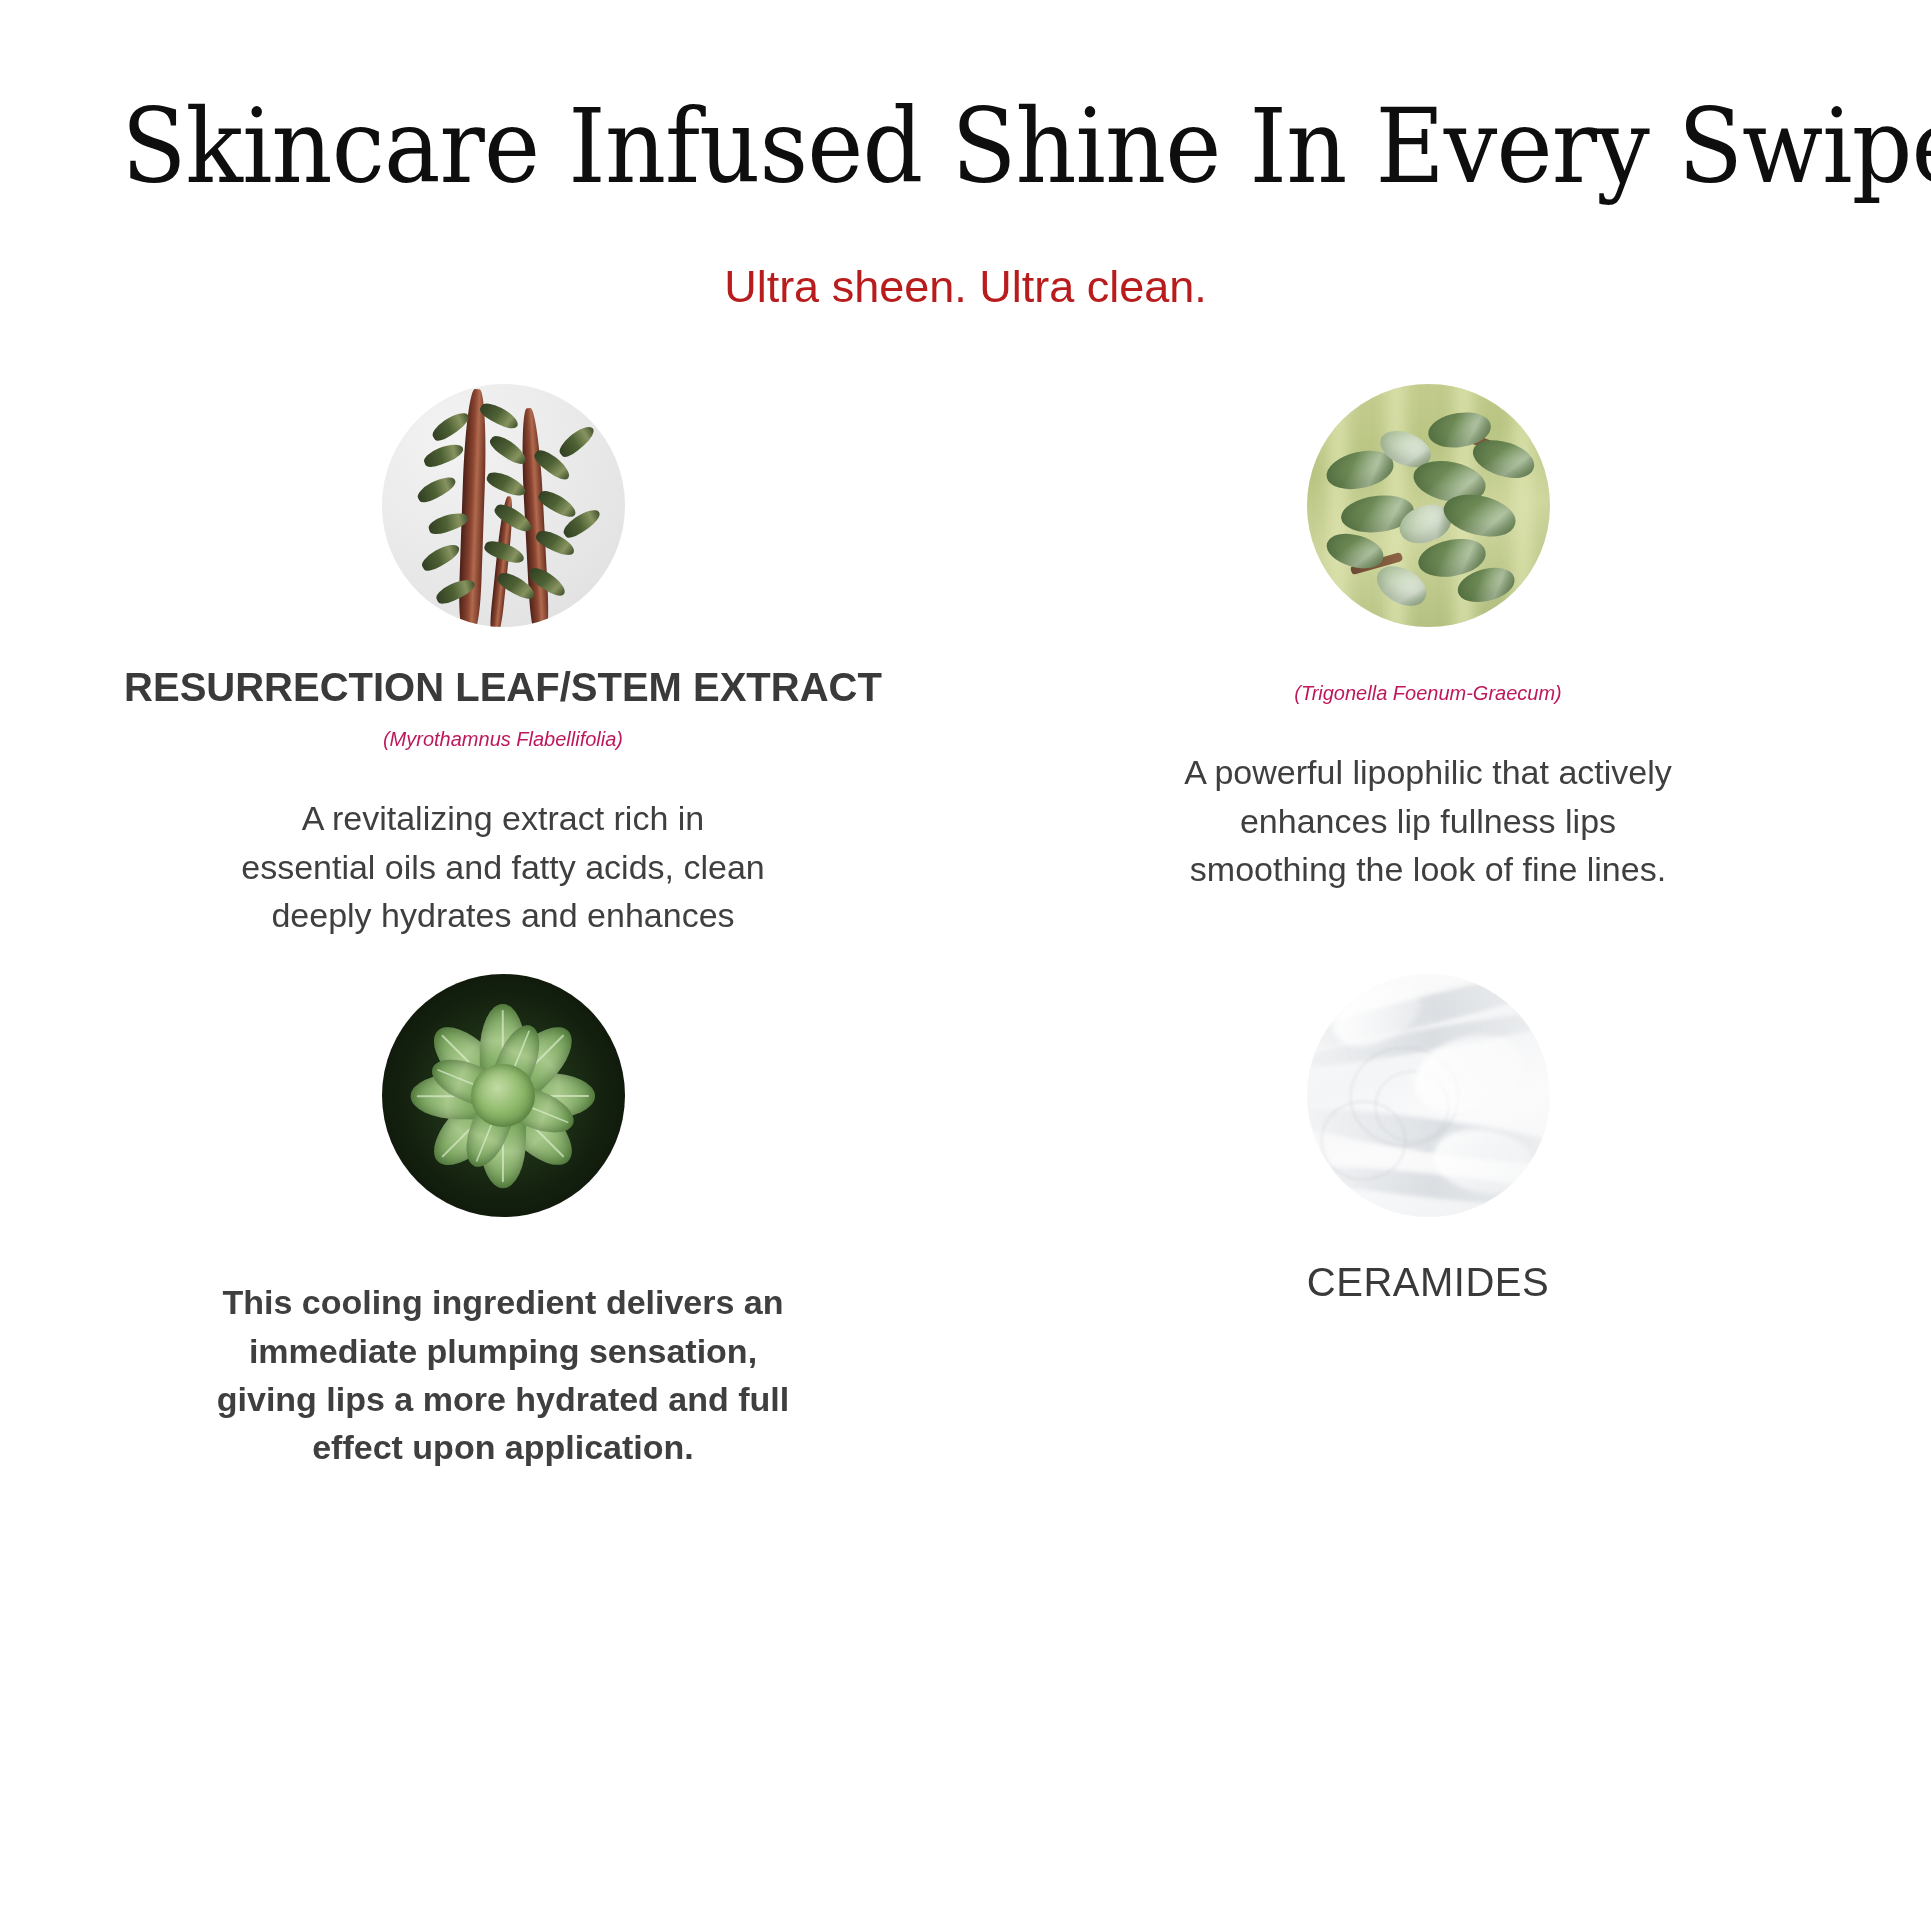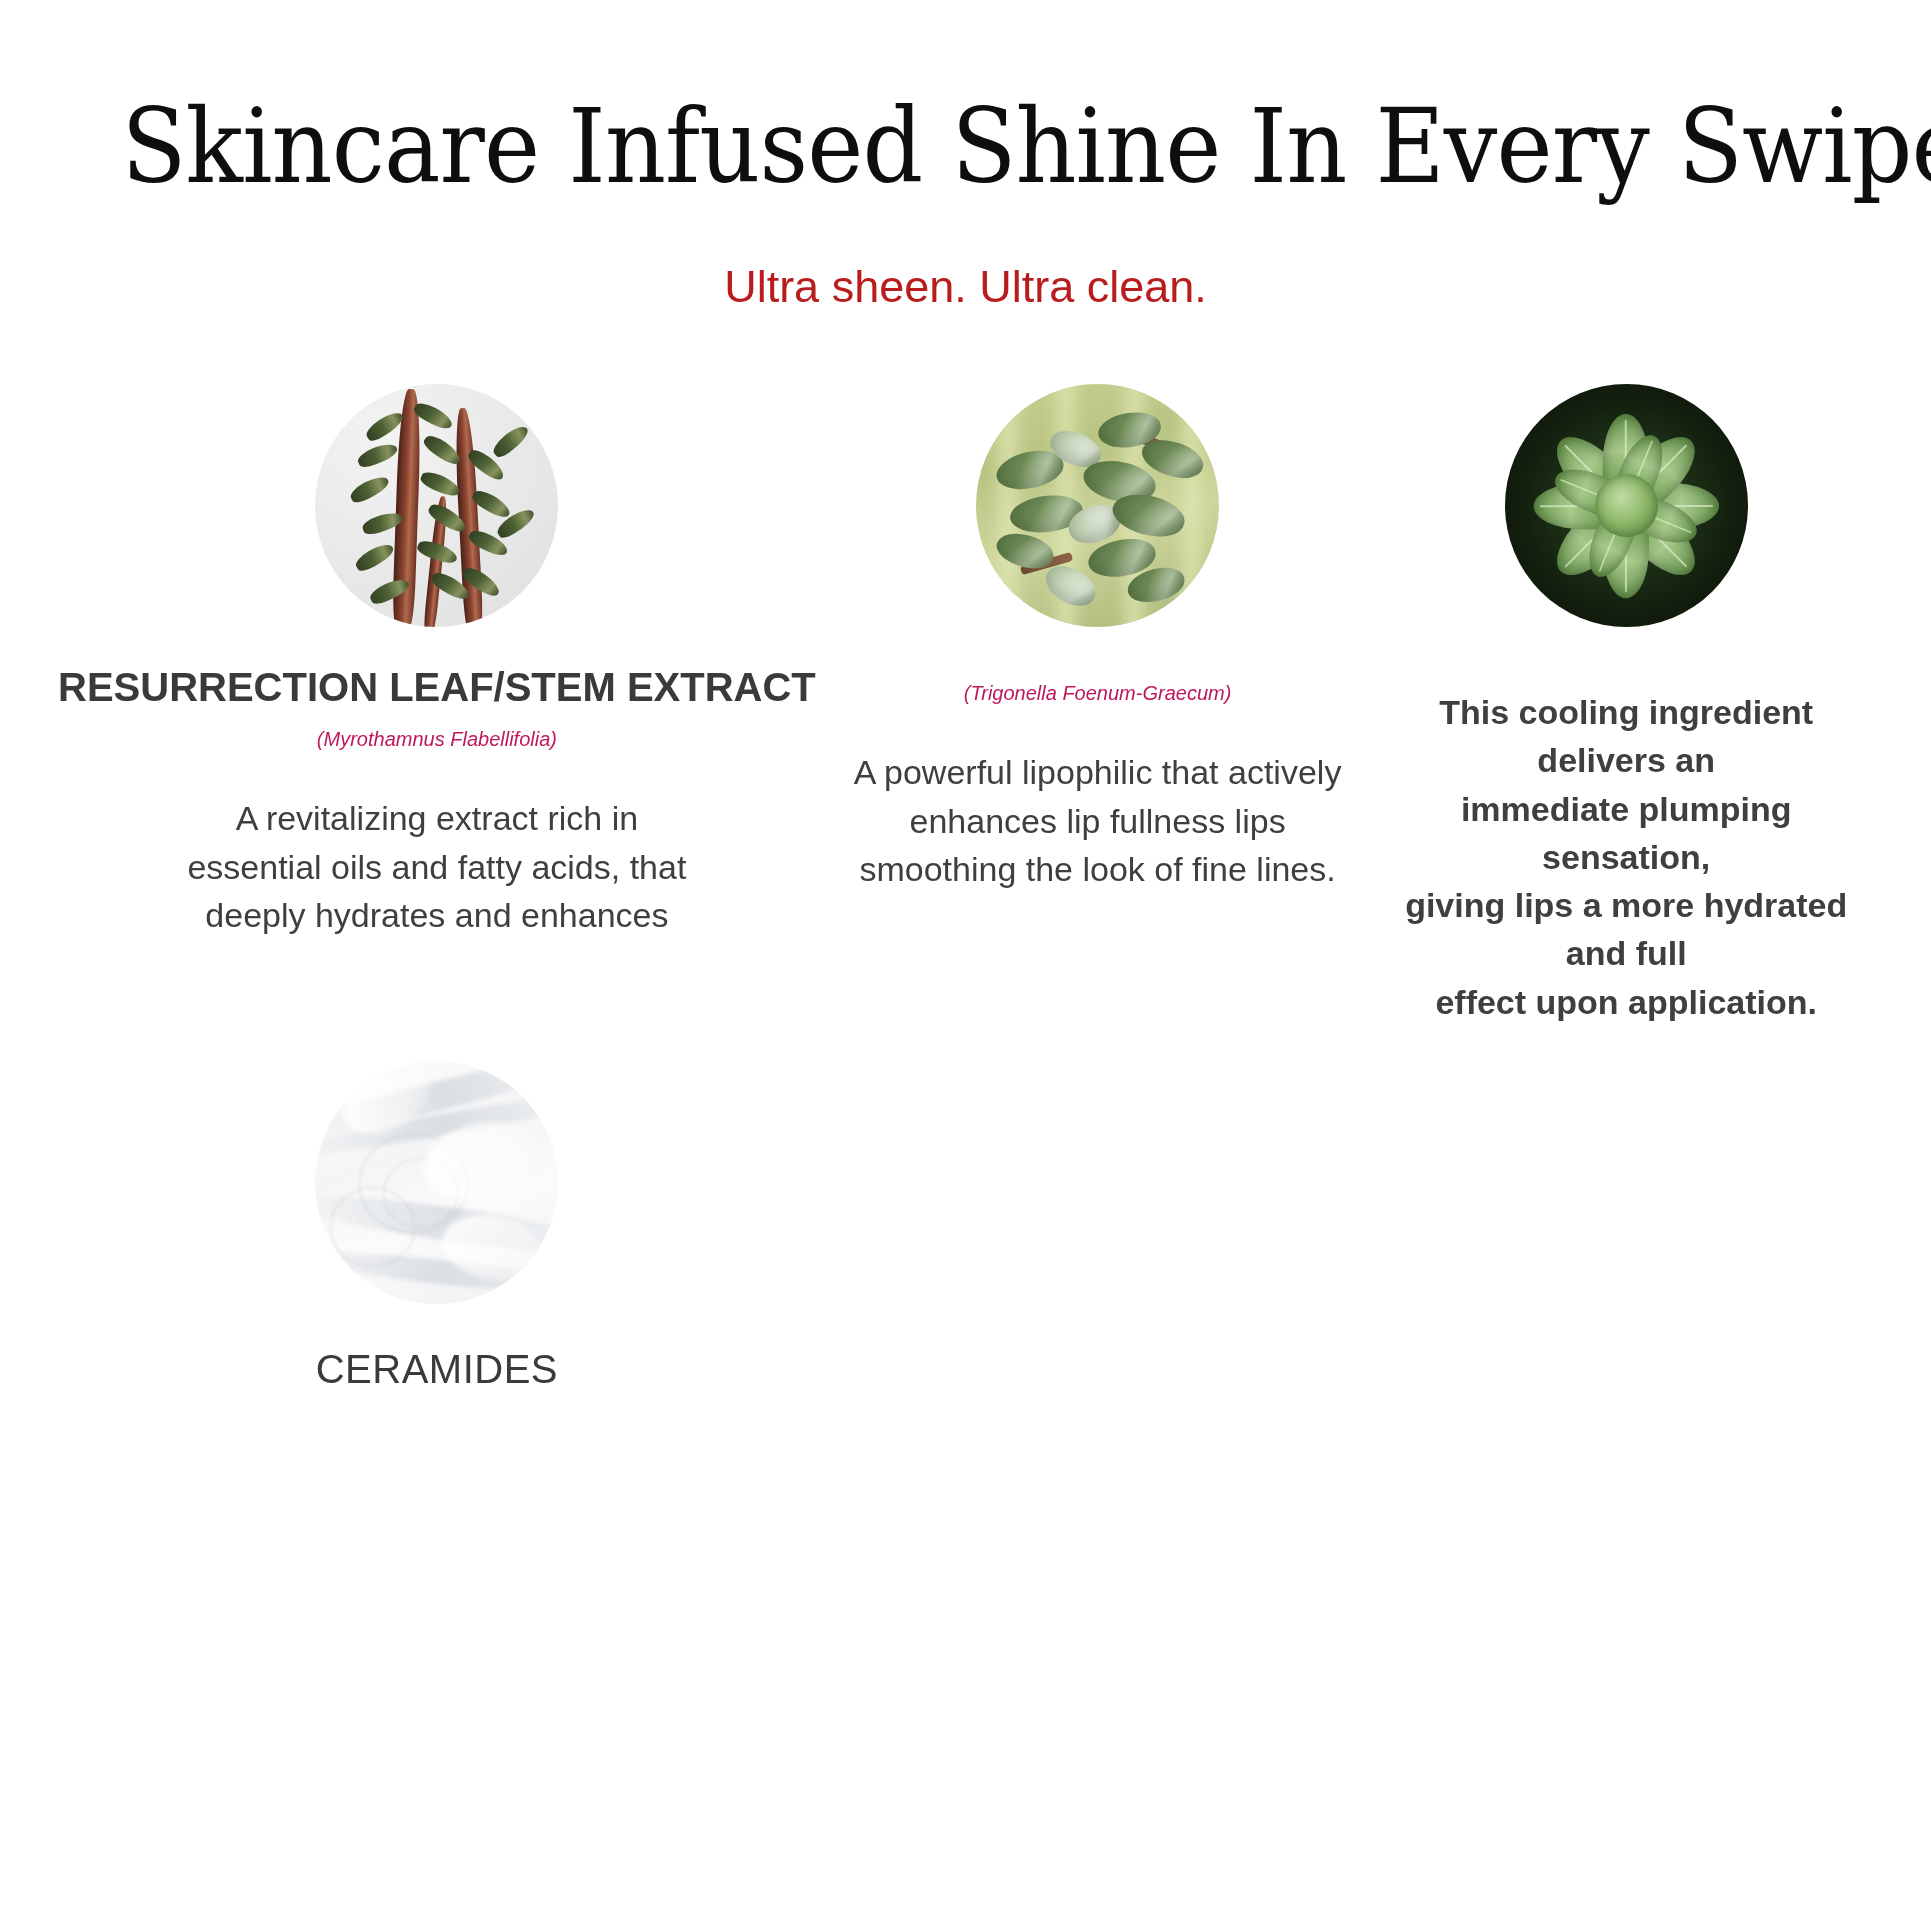--- a/index.html
+++ b/index.html
@@ -46,21 +46,21 @@
     font-size: 45px;
     line-height: 1.2;
     color: #b91c1c;
     margin: 0;
     padding-top: 60px;
   }
 
   
   .grid {
     display: grid;
-    grid-template-columns: 1fr 1fr 1fr;
+    grid-template-columns: 1fr 1fr;
     grid-template-rows: auto auto;
     column-gap: 52px;
     row-gap: 39px;
     padding-top: 70px;
     gap: 35px;
   }
   .card {
     display: flex;
     flex-direction: column;
     align-items: center;
@@ -267,21 +267,21 @@
           <div class="lf" style="left:64%;  top:46%; transform:rotate(30deg);"></div>
           <div class="lf" style="left:63%;  top:62%; transform:rotate(26deg);"></div>
           <div class="lf" style="left:60%;  top:78%; transform:rotate(34deg);"></div>
           <div class="lf" style="left:72%;  top:20%; transform:rotate(-40deg);"></div>
           <div class="lf" style="left:74%;  top:54%; transform:rotate(-34deg);"></div>
         </div>
       </div>
       <p class="ing-name bold">RESURRECTION LEAF/STEM EXTRACT</p>
       <p class="ing-latin">(Myrothamnus Flabellifolia)</p>
       <p class="ing-desc">A revitalizing extract rich in
-essential oils and fatty acids, that
+essential oils and fatty acids, clean
 deeply hydrates and enhances</p>
     </div>
 
     <div class="card row-top">
       <div class="thumb">
         <div class="art art-fenugreek">
           <div class="blurbar" style="left:6%;"></div>
           <div class="blurbar" style="left:30%;"></div>
           <div class="blurbar" style="left:58%;"></div>
           <div class="blurbar" style="left:82%;"></div>

